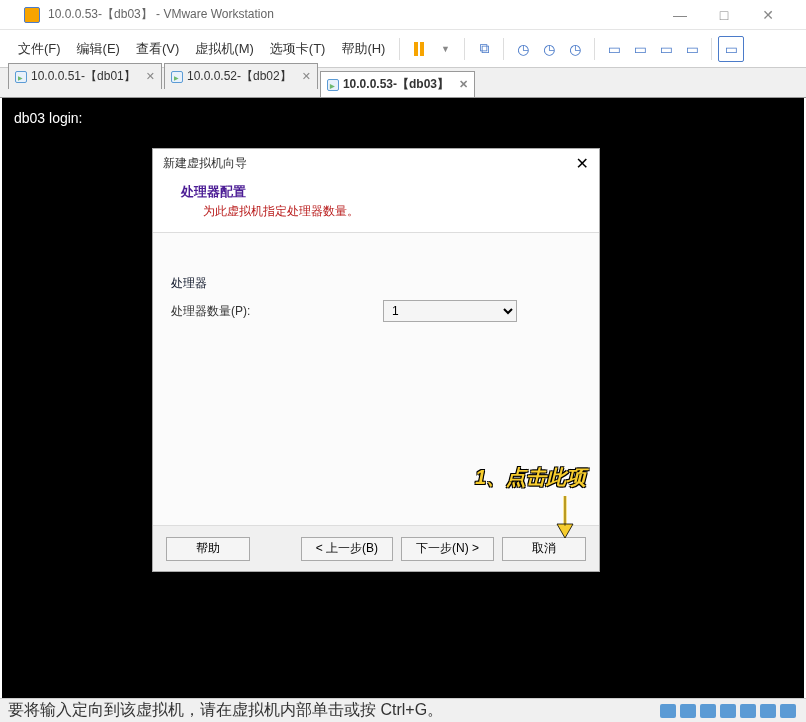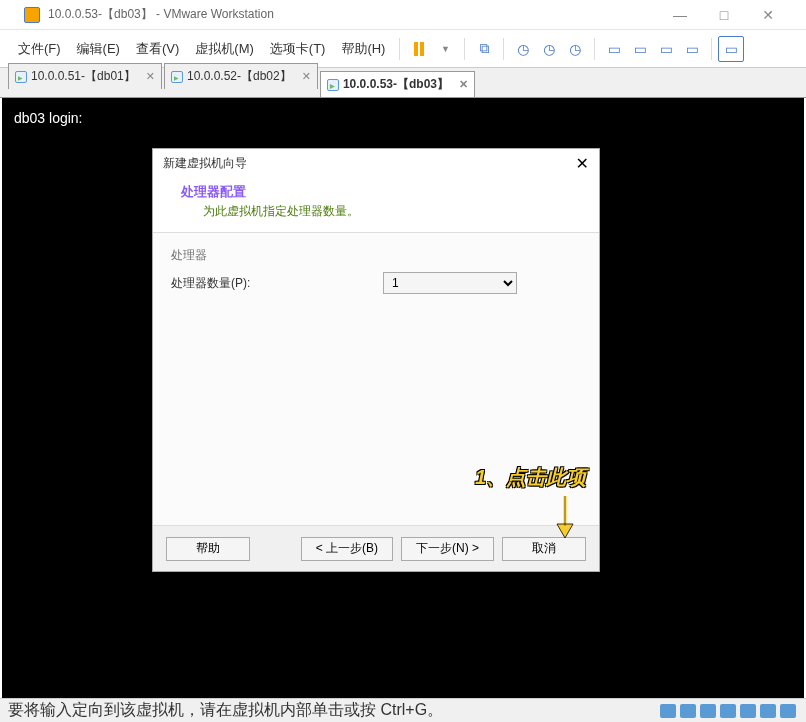--- a/index.html
+++ b/index.html
@@ -29,24 +29,24 @@
 .terminal { position: absolute; top: 98px; left: 2px; right: 2px; bottom: 24px; background: #000; color: #fff; font-family: monospace; font-size: 14px; padding: 12px; }
 
 .statusbar { position: absolute; bottom: 0; left: 0; right: 0; height: 24px; background: #f0f0f0; border-top: 1px solid #ccc; display: flex; align-items: center; padding: 0 8px; font-size: 16px; color: #333; }
 .statusbar .spacer { flex: 1; }
 .statusbar .sicon { width: 16px; height: 14px; background: #5b9bd5; margin: 0 2px; border-radius: 2px; }
 
 .dialog { position: absolute; top: 148px; left: 152px; width: 448px; height: 424px; background: #fff; border: 1px solid #aaa; box-shadow: 2px 2px 8px rgba(0,0,0,0.3); display: flex; flex-direction: column; }
 .dlg-title { height: 28px; display: flex; align-items: center; padding: 0 10px; font-size: 12px; color: #333; }
 .dlg-close { margin-left: auto; font-size: 16px; cursor: pointer; color: #000; }
 .dlg-header { padding: 6px 28px 12px 28px; border-bottom: 1px solid #ddd; }
-.dlg-header .h1 { font-size: 13px; font-weight: bold; color: #8b5cf6; }
-.dlg-header .h2 { font-size: 12px; color: #4d7c0f; padding-left: 22px; margin-top: 2px; }
+.dlg-header .h1 { font-size: 13px; font-weight: bold; color: #4c1d95; }
+.dlg-header .h2 { font-size: 12px; color: #b91c1c; padding-left: 22px; margin-top: 2px; }
 .dlg-body { flex: 1; padding: 14px 18px; background: #fbfbfb; }
-.group-label { font-size: 12px; color: #737373; margin-bottom: 8px; }
+.group-label { font-size: 12px; color: #0f172a; margin-bottom: 8px; margin-top: 28px; }
 .form-row { display: flex; align-items: center; font-size: 12px; color: #333; margin-bottom: 10px; }
 .form-row .lbl { width: 212px; }
 .form-row select { width: 134px; height: 22px; font-size: 12px; border: 1px solid #aaa; background: #f5f5f5; padding: 0 4px; }
 .dlg-footer { height: 46px; background: #f0f0f0; border-top: 1px solid #ddd; display: flex; align-items: center; padding: 0 13px; gap: 8px; }
 .dlg-footer .btn { height: 24px; padding: 0 14px; font-size: 12px; border: 1px solid #aaa; background: #f5f5f5; cursor: pointer; min-width: 84px; }
 .dlg-footer .spacer { flex: 1; }
 
 .annot { position: absolute; top: 464px; left: 475px; font-size: 20px; font-weight: bold; color: #f7cd2e; text-shadow: -1px -1px 0 #000, 1px -1px 0 #000, -1px 1px 0 #000, 1px 1px 0 #000; font-style: italic; }
 .arrow { position: absolute; top: 494px; left: 553px; pointer-events: none; }
 </style>

